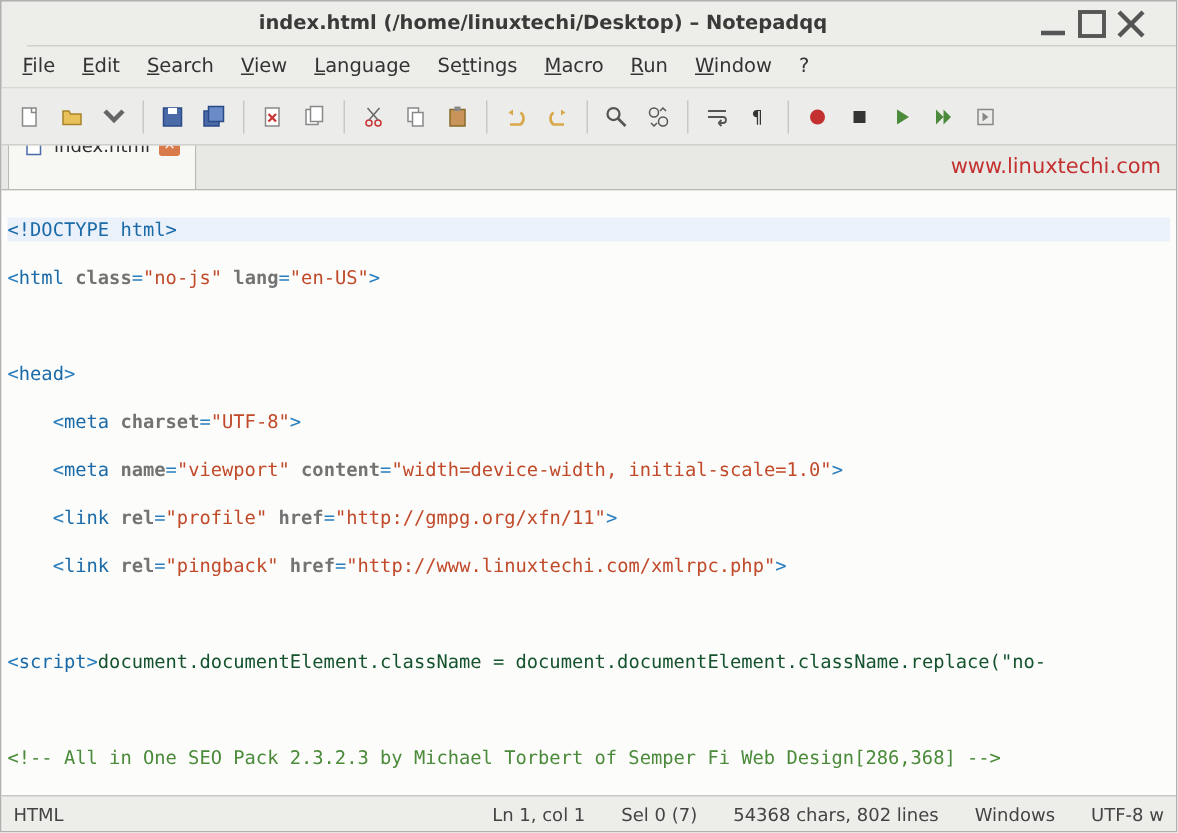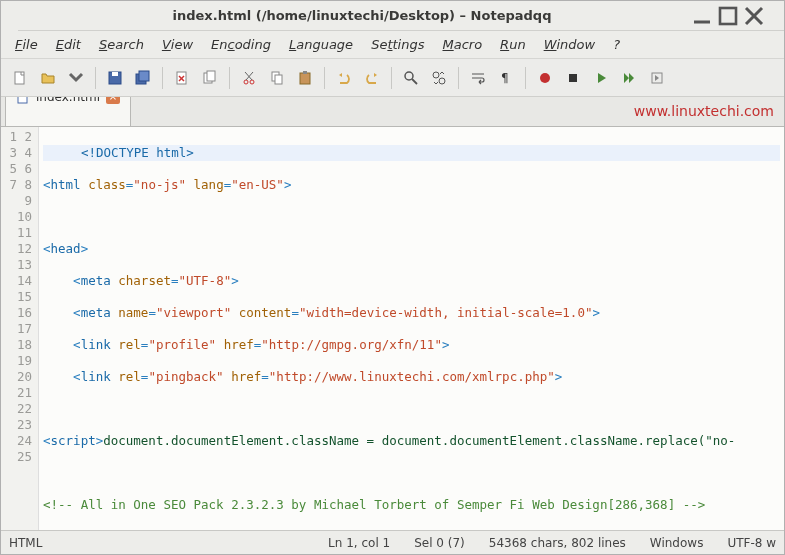--- a/index.html
+++ b/index.html
@@ -1,40 +1,40 @@
 <!DOCTYPE html>
 <html><head>
 <meta charset="utf-8">
 <style>
 *{box-sizing:border-box;margin:0;padding:0;}
 body{font-family:"DejaVu Sans",sans-serif;font-size:13px;background:#f5f5f2;color:#2e2e2e;width:785px;height:555px;overflow:hidden;}
 .window{width:785px;height:555px;border:1px solid #b0b0b0;display:flex;flex-direction:column;background:#ededea;}
 .titlebar{height:30px;display:flex;align-items:center;padding:0 20px;border-bottom:1px solid #d0d0cd;margin-left:17px;}
 .titlebar .title{flex:1;text-align:center;font-weight:bold;font-size:13px;color:#3a3a38;}
 .win-btn{width:20px;height:20px;display:inline-flex;align-items:center;justify-content:center;margin-left:6px;color:#555;}
-.menubar{height:28px;display:flex;align-items:center;padding:0 6px;gap:2px;border-bottom:1px solid #d6d6d3;font-style:italic;}
+.menubar{height:28px;display:flex;align-items:center;padding:0 6px;gap:2px;border-bottom:1px solid #d6d6d3;}
 .menu-item{padding:4px 8px;font-size:13px;color:#333;cursor:default;}
 .menu-item .ul{text-decoration:underline;}
 .toolbar{height:38px;display:flex;align-items:center;padding:0 6px;gap:2px;border-bottom:1px solid #cfcfcc;position:relative;background:#ececea;}
 .tbtn{width:26px;height:26px;display:inline-flex;align-items:center;justify-content:center;border-radius:3px;}
 .tbtn svg{width:16px;height:16px;}
 .sep{width:1px;height:22px;background:#c8c8c5;margin:0 4px;}
 .watermark{position:absolute;right:10px;top:44px;font-size:14px;color:#c33030;}
 .tabbar{height:30px;display:flex;align-items:flex-end;padding:0 4px;border-bottom:1px solid #b8b8b5;background:#e8e8e5;}
 .tab{display:flex;align-items:center;gap:6px;padding:22px 10px;background:#f7f7f4;border:1px solid #b8b8b5;border-bottom:none;border-radius:4px 4px 0 0;font-size:12px;}
 .tab .doc-icon{width:14px;height:14px;}
 .tab .close{width:14px;height:14px;background:#d97a4a;border-radius:2px;display:flex;align-items:center;justify-content:center;color:#fff;font-size:10px;line-height:1;}
 .editor{flex:1;display:flex;overflow:hidden;background:#fcfcfa;font-family:"DejaVu Sans Mono",monospace;font-size:12.5px;}
 .gutter{width:38px;background:#f2f2ef;color:#9a9a97;text-align:right;padding:2px 6px 2px 2px;line-height:16px;border-right:1px solid #dedede;}
 .code{flex:1;padding:2px 4px;line-height:16px;white-space:pre;overflow:hidden;}
 .code .row{height:16px;}
-.code .current{background:#eaf1fb;padding-left:38px;}
+.code .current{background:#eaf1fb;}
 .t-bracket{color:#2a7fbf;}
 .t-tag{color:#1a6aa8;}
-.t-attr{color:#a16207;}
+.t-attr{color:#737373;font-weight:bold;}
 .t-val{color:#c04a2a;}
 .t-text{color:#222;}
 .t-cmt{color:#4a8a3a;}
 .t-ident{color:#14532d;}
 .statusbar{height:24px;border-top:1px solid #c8c8c5;display:flex;align-items:center;padding:0 8px;gap:24px;font-size:12px;color:#444;background:#ededea;}
 .statusbar .spacer{flex:1;}
 </style>
 </head>
 <body>
 
@@ -58,21 +58,20 @@
           <line x1="9" y1="1" x2="1" y2="9" stroke="#555" stroke-width="1.5"></line>
         </svg>
       </span>
   </div>
 
   <div class="menubar">
     <span class="menu-item"><span class="ul">F</span>ile</span>
     <span class="menu-item"><span class="ul">E</span>dit</span>
     <span class="menu-item"><span class="ul">S</span>earch</span>
     <span class="menu-item"><span class="ul">V</span>iew</span>
-    <span class="menu-item">En<span class="ul">c</span>oding</span>
     <span class="menu-item"><span class="ul">L</span>anguage</span>
     <span class="menu-item">Se<span class="ul">t</span>tings</span>
     <span class="menu-item"><span class="ul">M</span>acro</span>
     <span class="menu-item"><span class="ul">R</span>un</span>
     <span class="menu-item"><span class="ul">W</span>indow</span>
     <span class="menu-item">?</span>
   </div>
 
   <div class="toolbar">
     <span class="tbtn">
@@ -212,46 +211,20 @@
       <svg class="doc-icon" viewBox="0 0 14 14">
           <rect x="2" y="1" width="9" height="12" fill="#fff" stroke="#4a6aa8"></rect>
           <rect x="2" y="1" width="9" height="3" fill="#4a6aa8"></rect>
         </svg>
       <span>index.html</span>
       <span class="close">×</span>
     </div>
   </div>
 
   <div class="editor">
-    <div class="gutter">
-1
-2
-3
-4
-5
-6
-7
-8
-9
-10
-11
-12
-13
-14
-15
-16
-17
-18
-19
-20
-21
-22
-23
-24
-25</div>
     <div class="code">
 <div class="row current"><span class="t-tag">&lt;!DOCTYPE html&gt;</span></div>
 <div class="row"><span class="t-bracket">&lt;</span><span class="t-tag">html</span> <span class="t-attr">class</span><span class="t-bracket">=</span><span class="t-val">"no-js"</span> <span class="t-attr">lang</span><span class="t-bracket">=</span><span class="t-val">"en-US"</span><span class="t-bracket">&gt;</span></div>
 <div class="row"></div>
 <div class="row"><span class="t-bracket">&lt;</span><span class="t-tag">head</span><span class="t-bracket">&gt;</span></div>
 <div class="row">    <span class="t-bracket">&lt;</span><span class="t-tag">meta</span> <span class="t-attr">charset</span><span class="t-bracket">=</span><span class="t-val">"UTF-8"</span><span class="t-bracket">&gt;</span></div>
 <div class="row">    <span class="t-bracket">&lt;</span><span class="t-tag">meta</span> <span class="t-attr">name</span><span class="t-bracket">=</span><span class="t-val">"viewport"</span> <span class="t-attr">content</span><span class="t-bracket">=</span><span class="t-val">"width=device-width, initial-scale=1.0"</span><span class="t-bracket">&gt;</span></div>
 <div class="row">    <span class="t-bracket">&lt;</span><span class="t-tag">link</span> <span class="t-attr">rel</span><span class="t-bracket">=</span><span class="t-val">"profile"</span> <span class="t-attr">href</span><span class="t-bracket">=</span><span class="t-val">"http://gmpg.org/xfn/11"</span><span class="t-bracket">&gt;</span></div>
 <div class="row">    <span class="t-bracket">&lt;</span><span class="t-tag">link</span> <span class="t-attr">rel</span><span class="t-bracket">=</span><span class="t-val">"pingback"</span> <span class="t-attr">href</span><span class="t-bracket">=</span><span class="t-val">"http://www.linuxtechi.com/xmlrpc.php"</span><span class="t-bracket">&gt;</span></div>
 <div class="row"></div>

